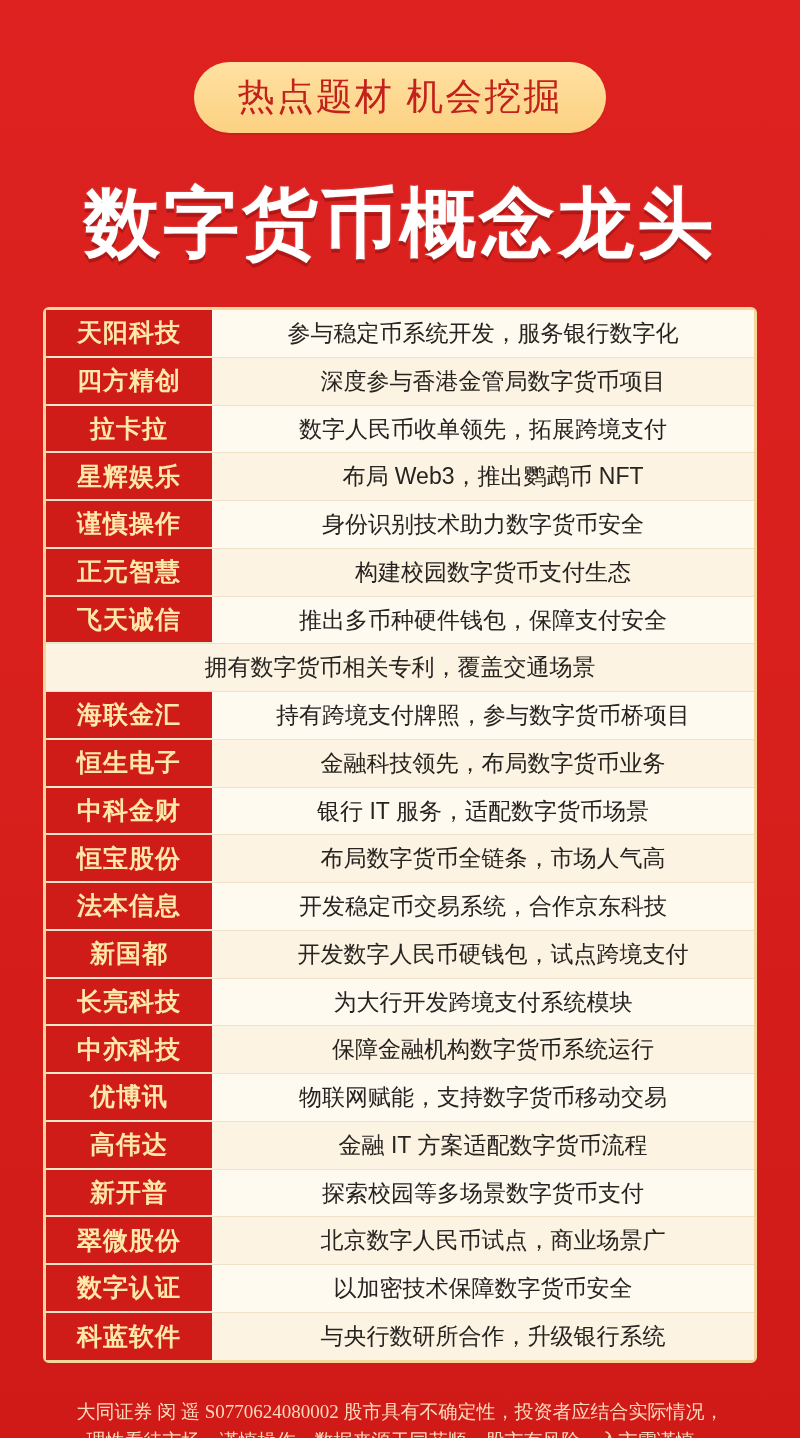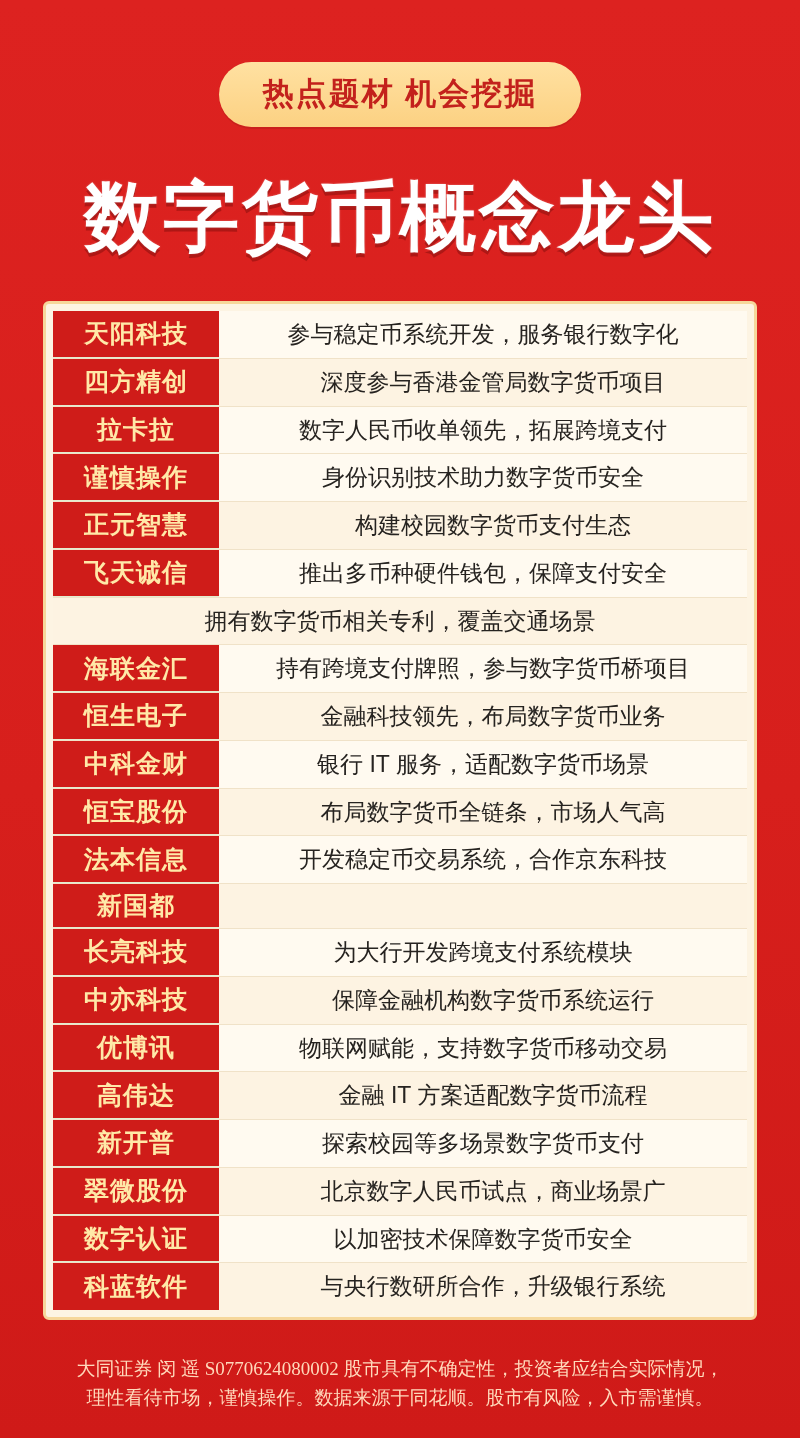--- a/index.html
+++ b/index.html
@@ -26,22 +26,22 @@
   }
   
   .badge {
     background: #ffd98a;
     background: linear-gradient(180deg, #ffe1a2 0%, #fcd182 100%);
     border-radius: 40px;
     padding: 16px 44px 18px;
     box-shadow: 0 2px 0 rgba(0,0,0,0.08);
   }
   .badge-text {
-    font-size: 31px;
-    font-weight: bold;
+    font-size: 37px;
+    font-weight: normal;
     color: #c3211c;
     letter-spacing: 2px;
     line-height: 1;
     white-space: nowrap;
   }
   
   .title {
     margin-top: 52px;
     font-size: 76px;
     font-weight: bold;
@@ -51,21 +51,20 @@
     text-shadow: 0 4px 0 rgba(120,10,8,0.45), 0 0 2px rgba(255,255,255,0.4);
     white-space: nowrap;
   }
   
   .card {
     margin-top: 46px;
     width: 714px;
     background: #fdf4e3;
     border: 3px solid #f6d79b;
     border-radius: 6px;
-    padding: 7px;
     box-sizing: border-box;
   }
   .table {
     width: 100%;
     background: #fffaf0;
     display: flex;
     flex-direction: column;
   }
   .row {
     display: flex;
@@ -132,20 +131,24 @@
           <div class="cell-desc">参与稳定币系统开发，服务银行数字化</div>
         </div>
         <div class="row alt">
           <div class="cell-name">四方精创</div>
           <div class="cell-desc">深度参与香港金管局数字货币项目</div>
         </div>
         <div class="row">
           <div class="cell-name">拉卡拉</div>
           <div class="cell-desc">数字人民币收单领先，拓展跨境支付</div>
         </div>
+        <div class="row alt">
+          <div class="cell-name">星辉娱乐</div>
+          <div class="cell-desc">布局 Web3，推出鹦鹉币 NFT</div>
+        </div>
         <div class="row">
           <div class="cell-name">谨慎操作</div>
           <div class="cell-desc">身份识别技术助力数字货币安全</div>
         </div>
         <div class="row alt">
           <div class="cell-name">正元智慧</div>
           <div class="cell-desc">构建校园数字货币支付生态</div>
         </div>
         <div class="row">
           <div class="cell-name">飞天诚信</div>
@@ -169,20 +172,21 @@
         <div class="row alt">
           <div class="cell-name">恒宝股份</div>
           <div class="cell-desc">布局数字货币全链条，市场人气高</div>
         </div>
         <div class="row">
           <div class="cell-name">法本信息</div>
           <div class="cell-desc">开发稳定币交易系统，合作京东科技</div>
         </div>
         <div class="row alt">
           <div class="cell-name">新国都</div>
+          <div class="cell-desc">开发数字人民币硬钱包，试点跨境支付</div>
         </div>
         <div class="row">
           <div class="cell-name">长亮科技</div>
           <div class="cell-desc">为大行开发跨境支付系统模块</div>
         </div>
         <div class="row alt">
           <div class="cell-name">中亦科技</div>
           <div class="cell-desc">保障金融机构数字货币系统运行</div>
         </div>
         <div class="row">

